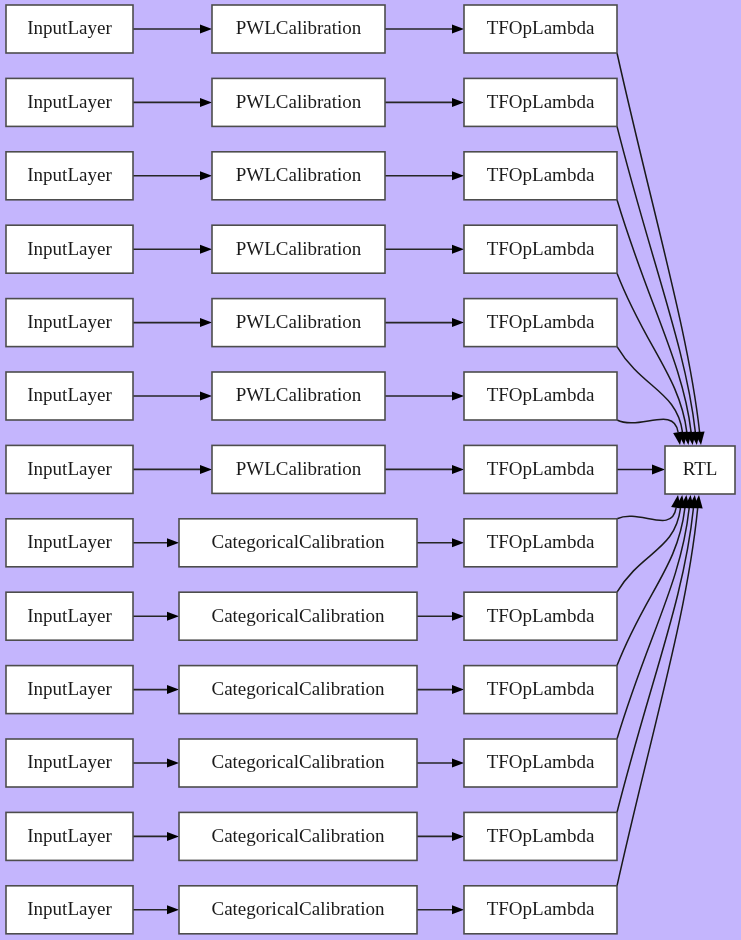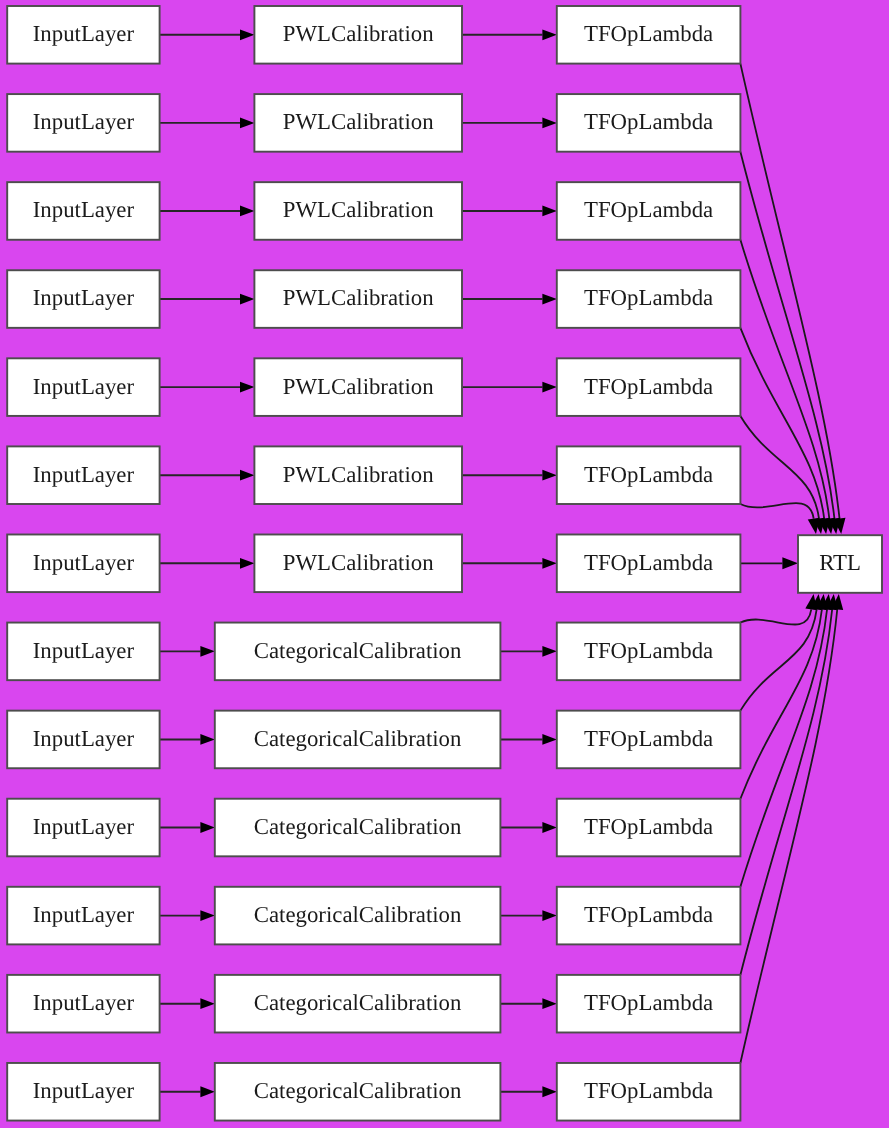--- a/index.html
+++ b/index.html
@@ -4,21 +4,21 @@
 <style>
   html, body {
     margin: 0;
     padding: 0;
     background: #ffffff;
   }
   #canvas-wrap {
     position: relative;
     width: 741px;
     height: 940px;
-    background: #d946ef;
+    background: #c4b5fd;
     overflow: hidden;
     font-family: "Liberation Serif", "DejaVu Serif", serif;
   }
   svg#graph {
     display: block;
     width: 741px;
     height: 940px;
   }
   .node-box {
     fill: #ffffff;

